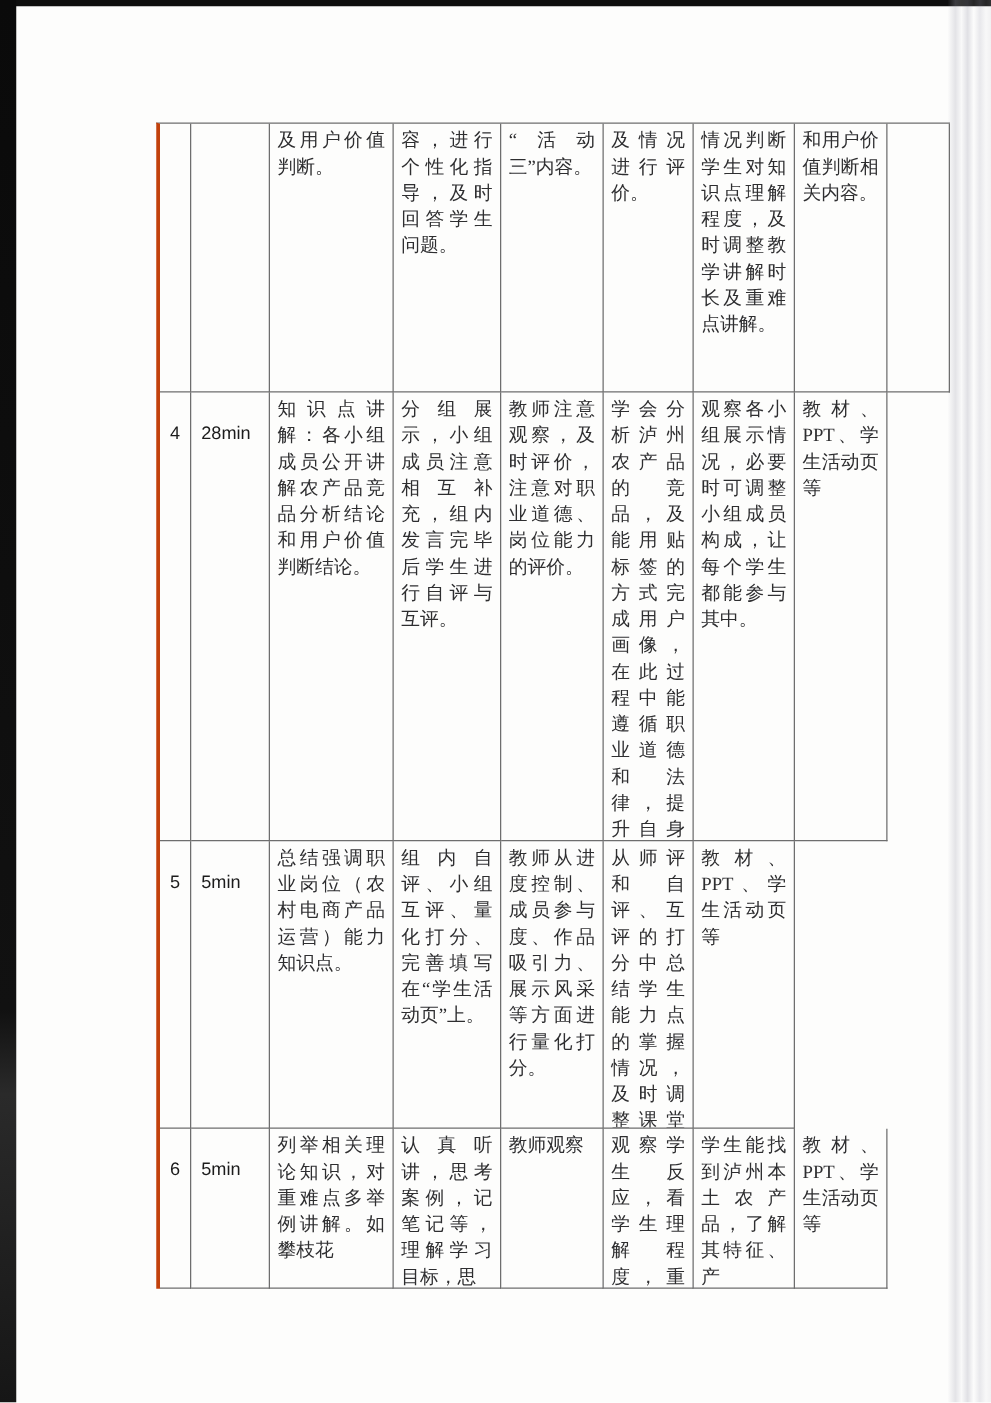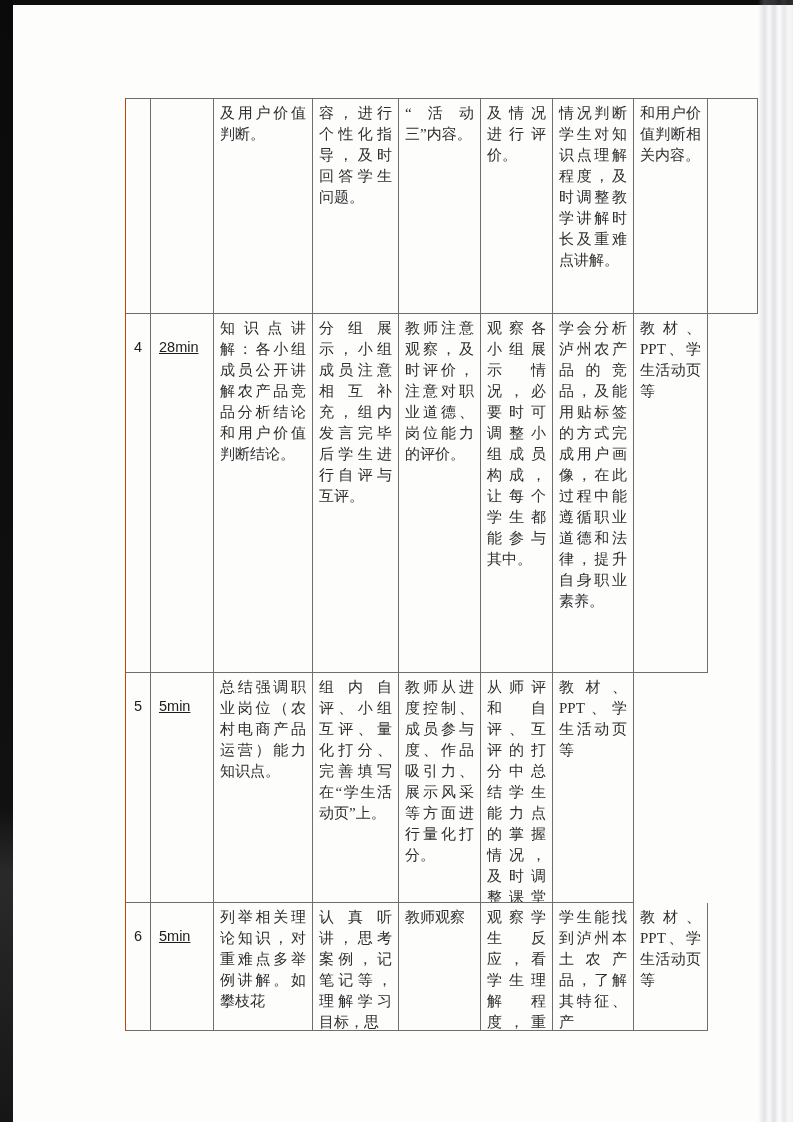--- a/index.html
+++ b/index.html
@@ -37,21 +37,21 @@
         rgba(150,150,168,0.28) 46%,
         rgba(244,244,248,0.10) 60%,
         rgba(168,168,185,0.25) 74%,
         rgba(210,210,220,0.12) 88%,
         rgba(190,190,200,0.20) 100%);
   }
   
   .lesson-table {
     position: absolute; left: 125px; top: 98px;
     border-top: 1px solid #6e6e6e;
-    border-left: 1px solid #c2410c;
+    border-left: 3px solid #c2410c;
   }
   .trow { display: grid; grid-template-columns: 25px 63px 99px 86px 82px 72px 81px 74px 50px; }
   .r1 .cell { height: 215px; }
   .r4 .cell { height: 359px; }
   .r5 .cell { height: 230px; }
   .r6 .cell { height: 128px; }
   .cell {
     box-sizing: border-box;
     border-right: 1px solid #6e6e6e;
     border-bottom: 1px solid #6e6e6e;
@@ -69,21 +69,20 @@
     padding: 23px 1px 0 1px;
     text-align: center;
     color: #1c1c1c;
   }
   .cell.time {
     font-family: "Liberation Sans", "DejaVu Sans", sans-serif;
     font-size: 14.5px;
     padding: 23px 2px 0 8px;
     text-align: left;
     color: #1c1c1c;
-    text-decoration: underline;
   }
 </style>
 </head>
 <body>
 
 <div class="page">
   <div class="edge-top"></div>
   <div class="edge-left"></div>
   <div class="shadow-right"></div>
 
@@ -100,22 +99,22 @@
       <div class="cell">和用户价值判断相关内容。</div>
       <div class="cell"></div>
     </div>
 
     <div class="trow r4">
       <div class="cell num">4</div>
       <div class="cell time">28min</div>
       <div class="cell">知识点讲解：各小组成员公开讲解农产品竞品分析结论和用户价值判断结论。</div>
       <div class="cell">分组展示，小组成员注意相互补充，组内发言完毕后学生进行自评与互评。</div>
       <div class="cell">教师注意观察，及时评价，注意对职业道德、岗位能力的评价。</div>
+      <div class="cell">学会分析泸州农产品的竞品，及能用贴标签的方式完成用户画像，在此过程中能遵循职业道德和法律，提升自身职业素养。</div>
       <div class="cell">观察各小组展示情况，必要时可调整小组成员构成，让每个学生都能参与其中。</div>
-      <div class="cell">学会分析泸州农产品的竞品，及能用贴标签的方式完成用户画像，在此过程中能遵循职业道德和法律，提升自身职业素养。</div>
       <div class="cell">教材、PPT、学生活动页等</div>
     </div>
 
     <div class="trow r5">
       <div class="cell num">5</div>
       <div class="cell time">5min</div>
       <div class="cell">总结强调职业岗位（农村电商产品运营）能力知识点。</div>
       <div class="cell">组内自评、小组互评、量化打分、完善填写在“学生活动页”上。</div>
       <div class="cell">教师从进度控制、成员参与度、作品吸引力、展示风采等方面进行量化打分。</div>
       <div class="cell">从师评和自评、互评的打分中总结学生能力点的掌握情况，及时调整课堂内容。</div>

